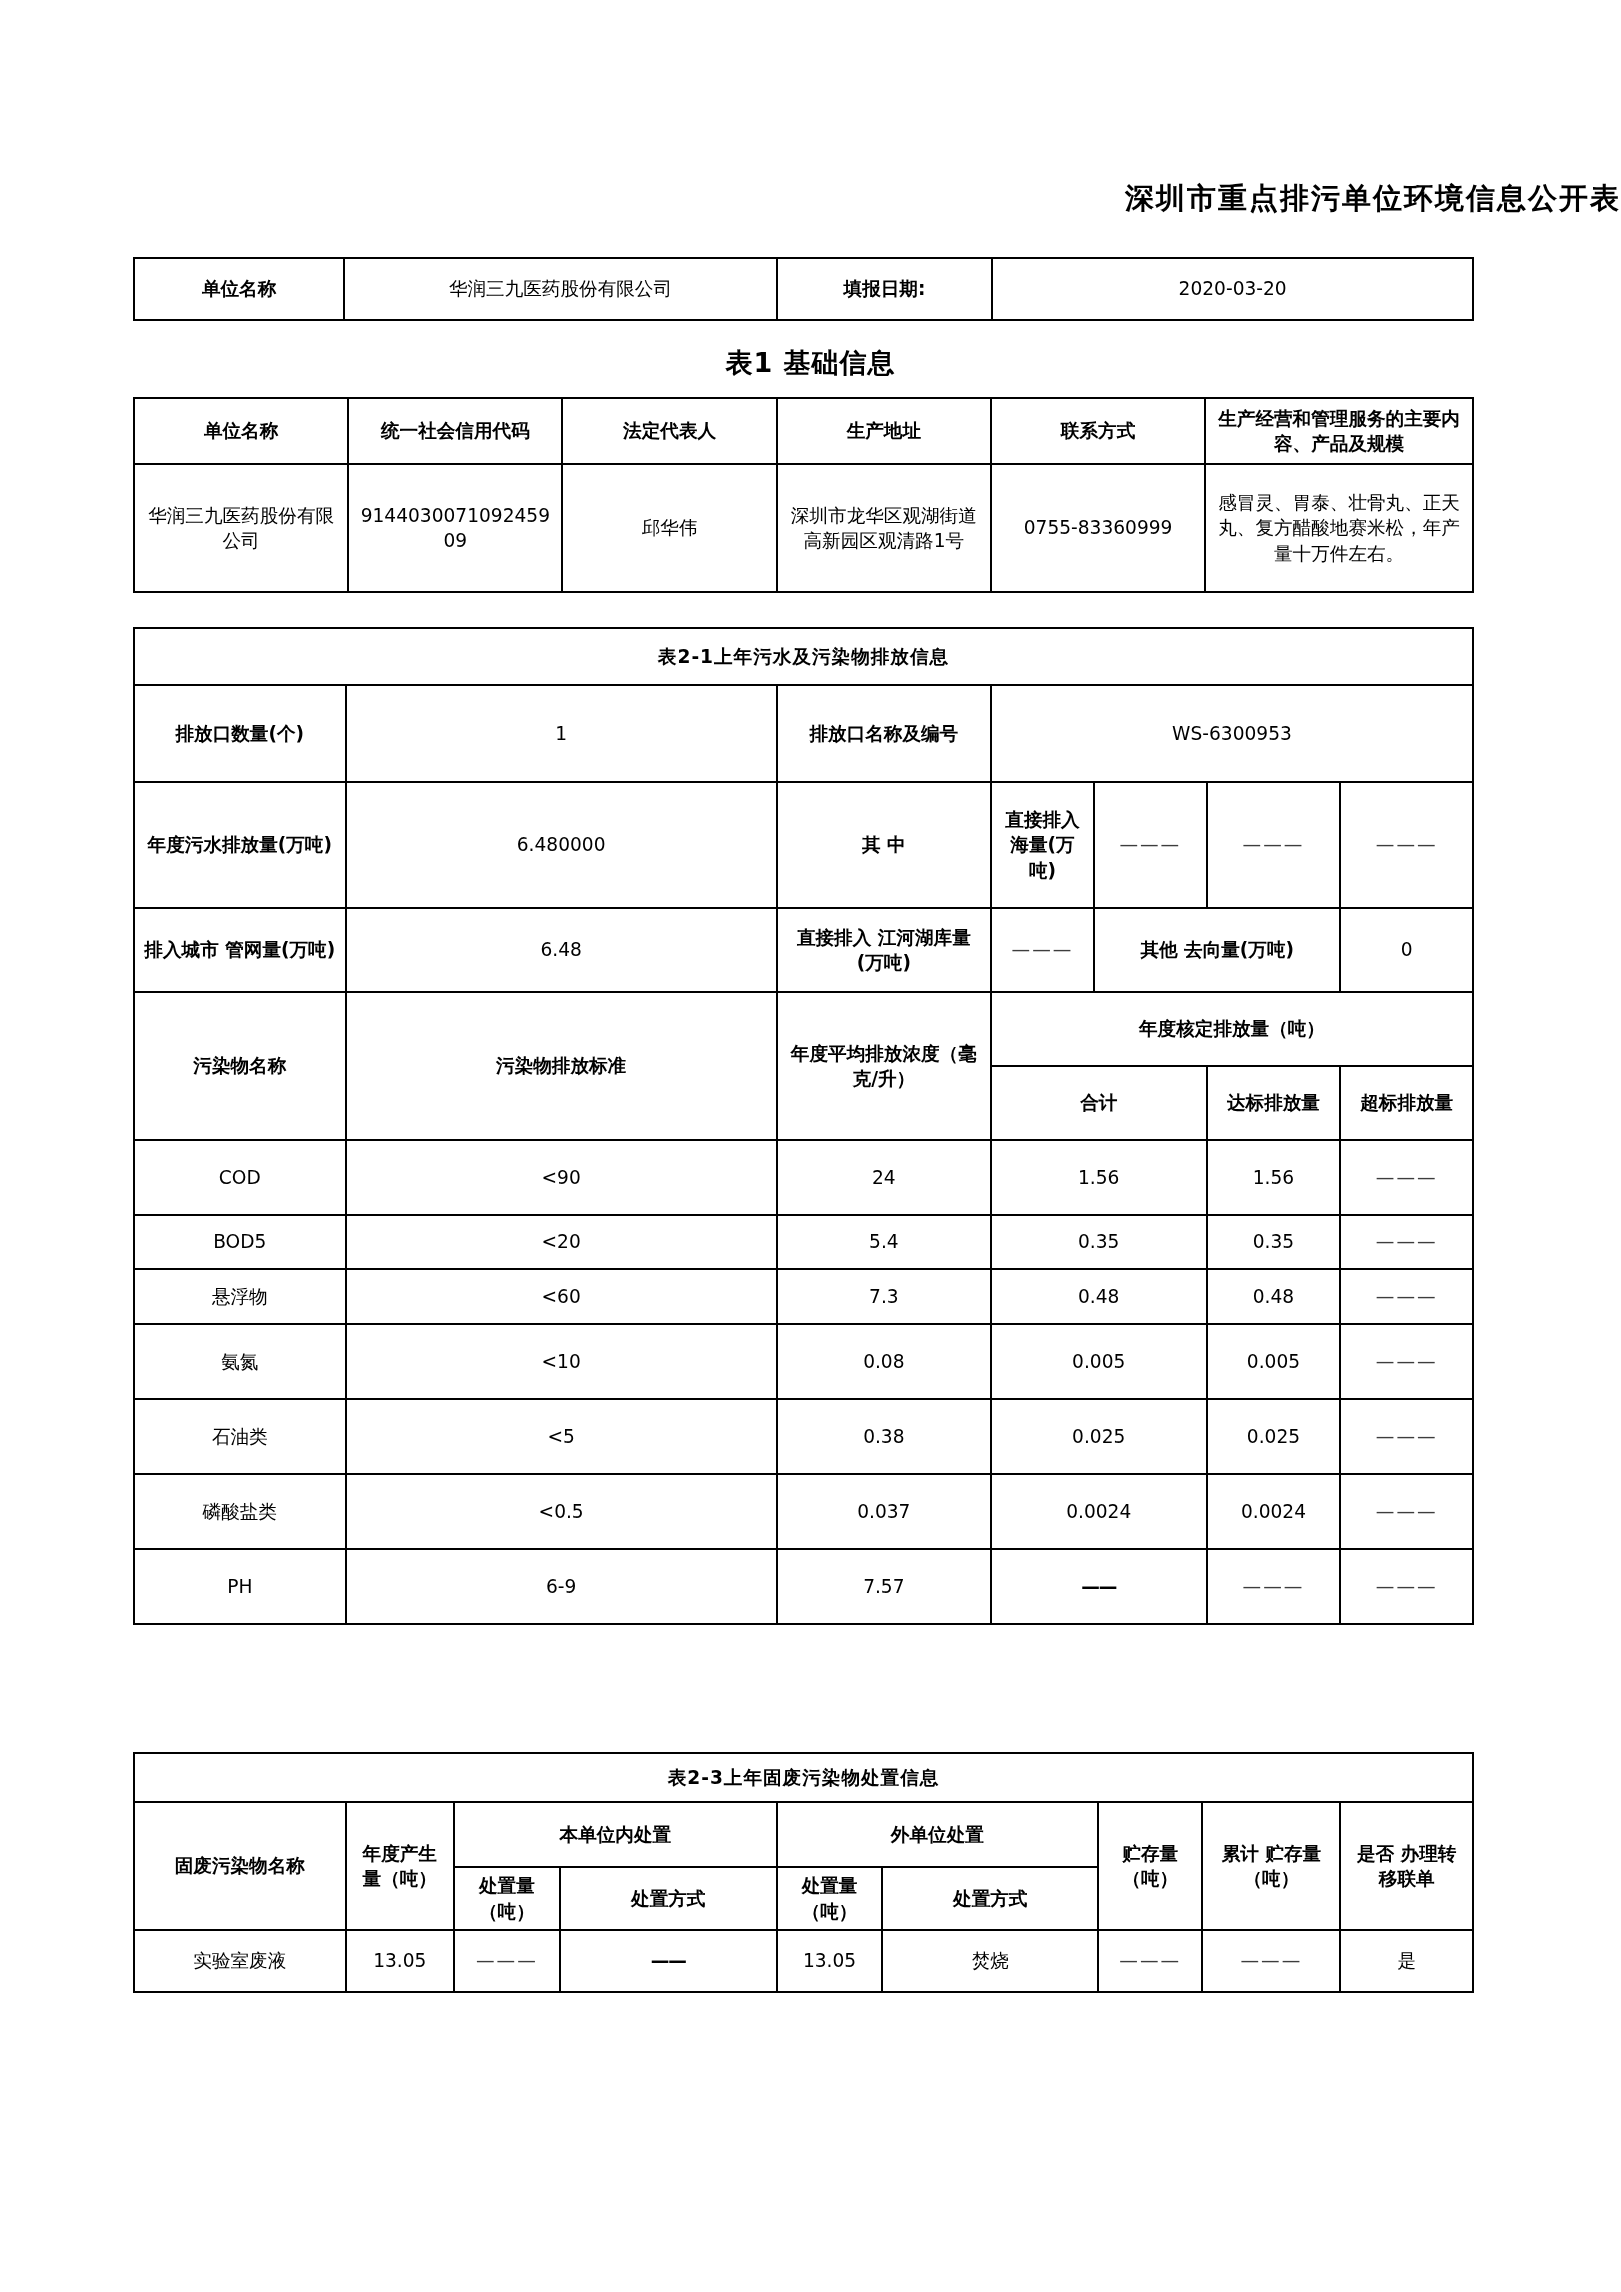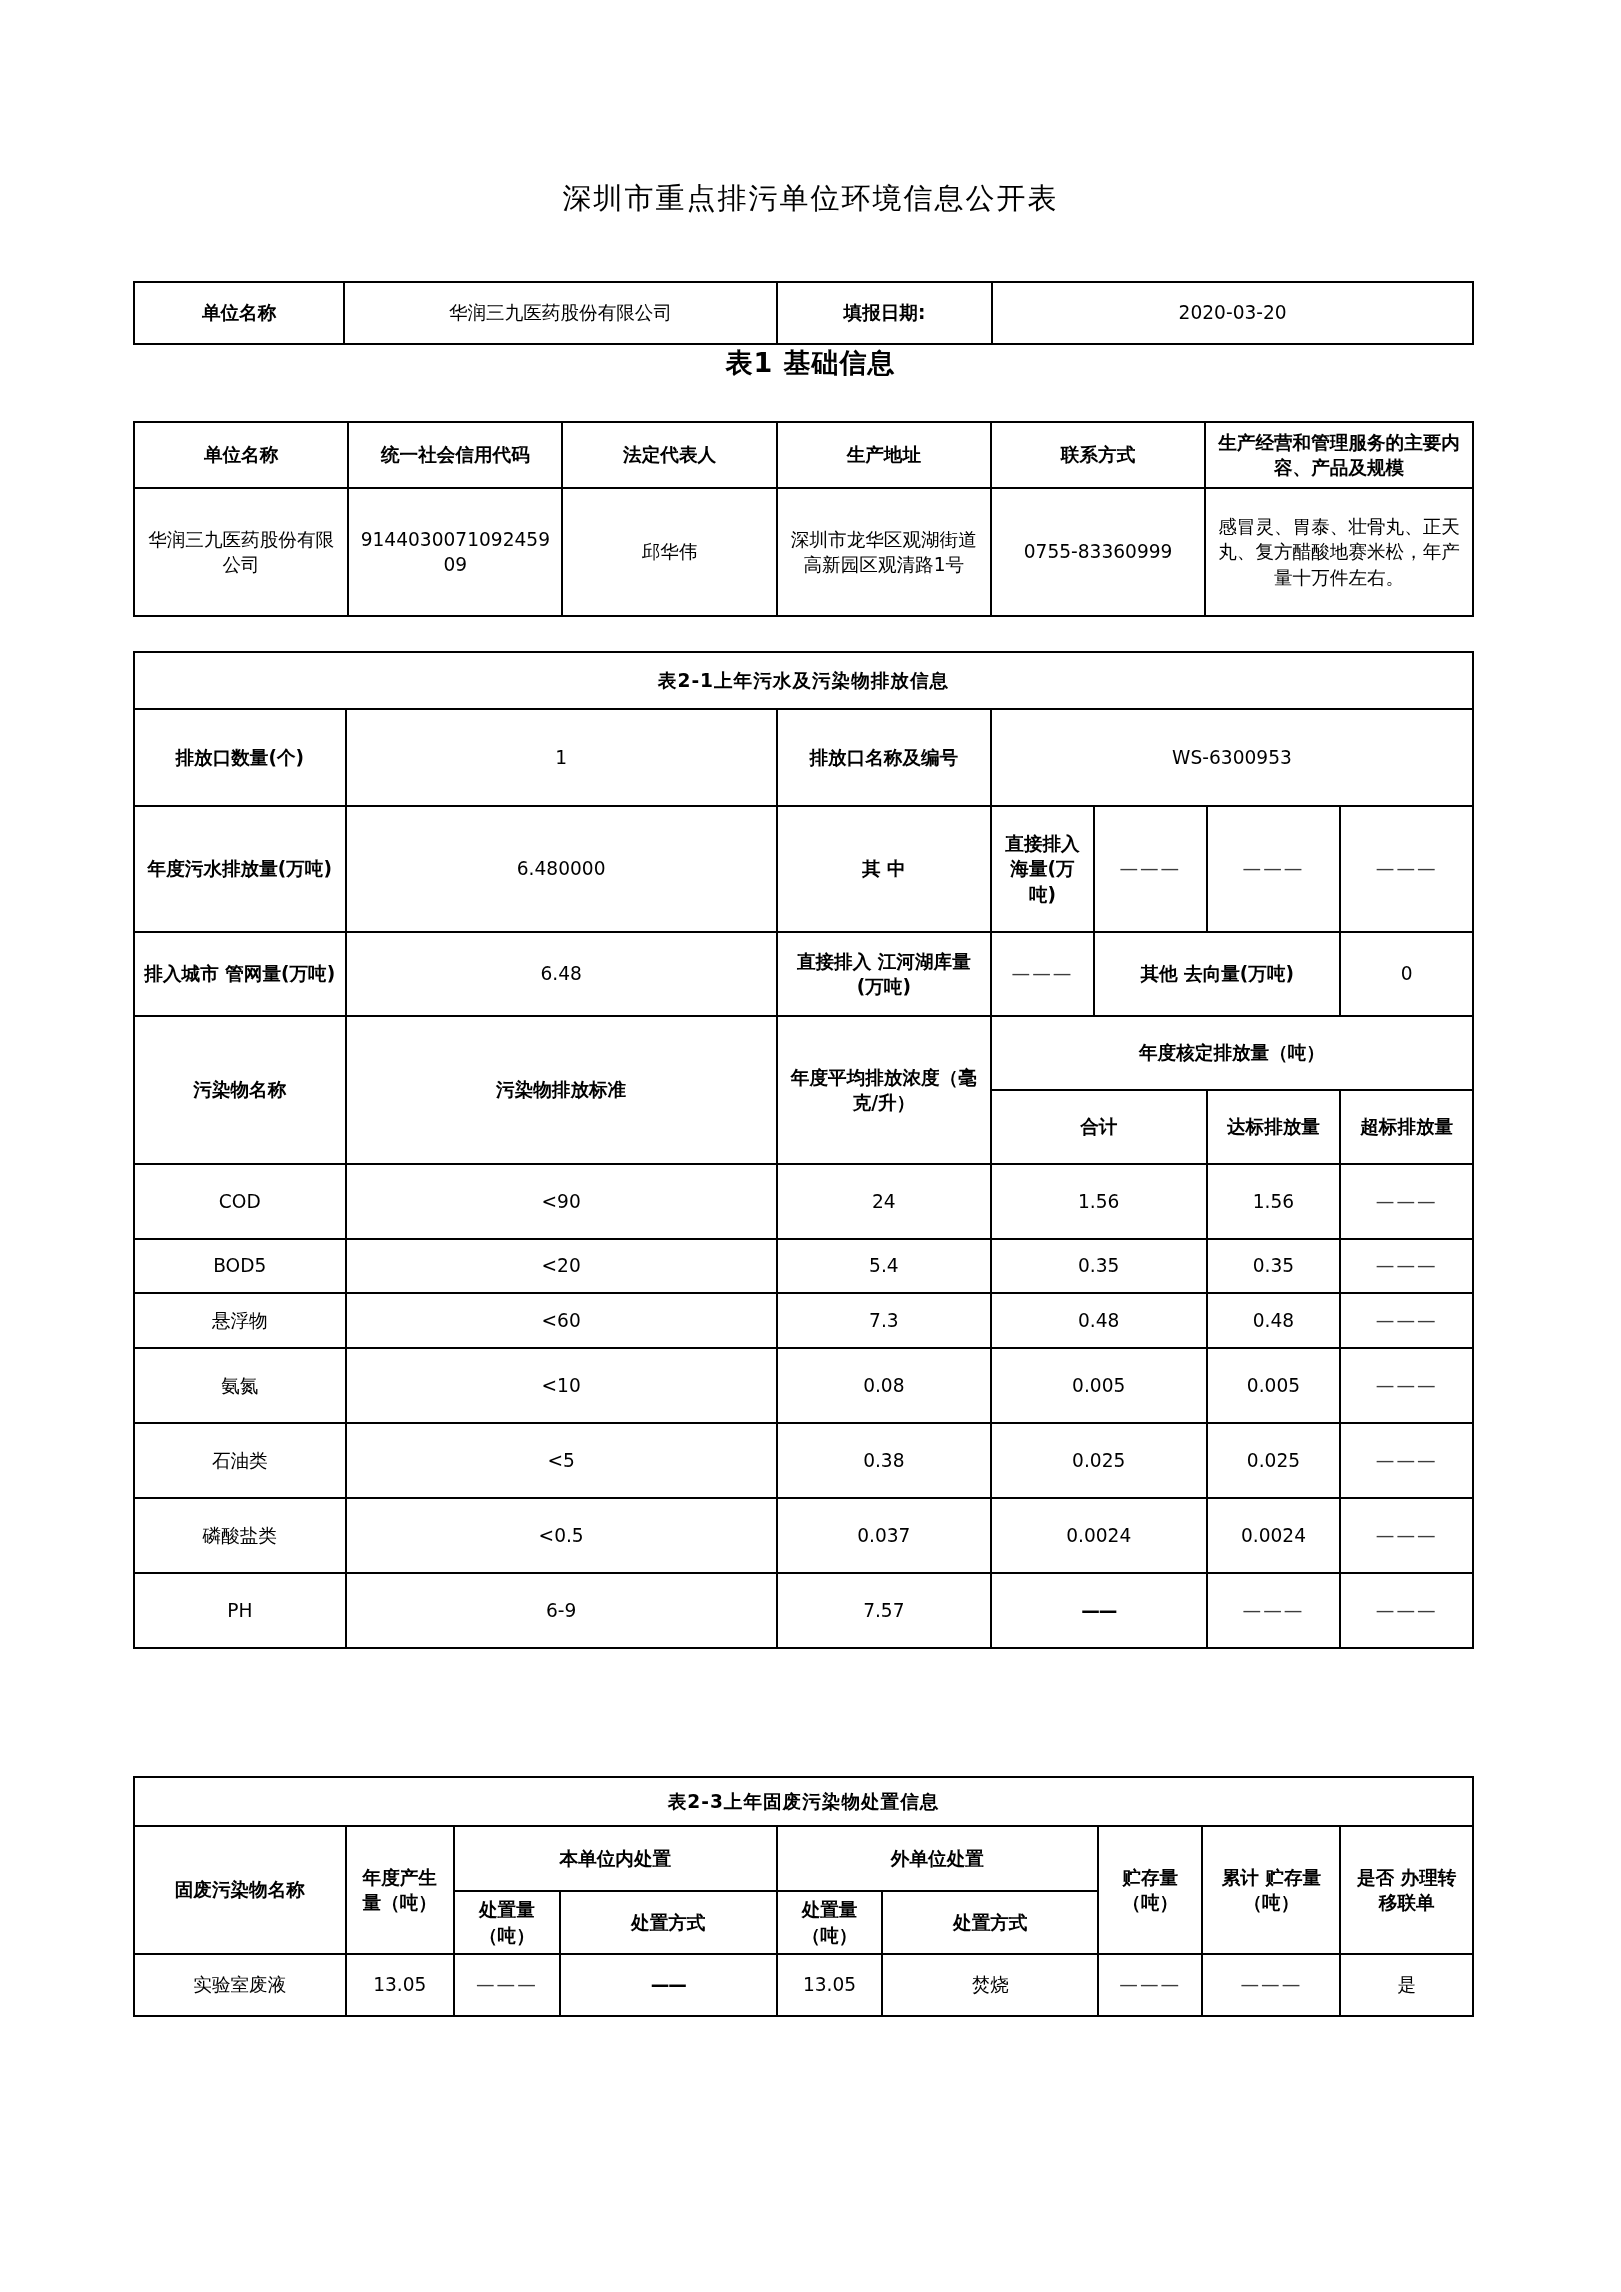--- a/index.html
+++ b/index.html
@@ -5,31 +5,30 @@
   html,body{margin:0;padding:0;background:#ffffff;}
   .page{
     position:relative;
     width:1621px;height:2293px;
     background:#ffffff;
     font-family:"DejaVu Sans","Liberation Sans",sans-serif;
     color:#000;
   }
   .doc-title{
     position:absolute;top:179px;left:0;width:100%;
-    text-align:center;font-size:29px;font-weight:normal;letter-spacing:2px;
+    text-align:right;font-size:29px;font-weight:bold;letter-spacing:2px;
   }
   .section-caption{
     position:absolute;top:345px;left:0;width:100%;
     text-align:center;font-size:27px;font-weight:bold;letter-spacing:1px;
   }
   table.t{
     position:absolute;left:133px;width:1341px;
     border-collapse:collapse;table-layout:fixed;
     border:2.9px solid #000;
-    margin-top:24px;
   }
   table.t td{
     border:2px solid #000;
     border-top-width:2.9px;border-bottom-width:2.9px;
     text-align:center;vertical-align:middle;
     font-size:18.6px;line-height:1.35;
     padding:3.9px 7.8px;
     word-break:break-all;
     overflow:hidden;
   }

